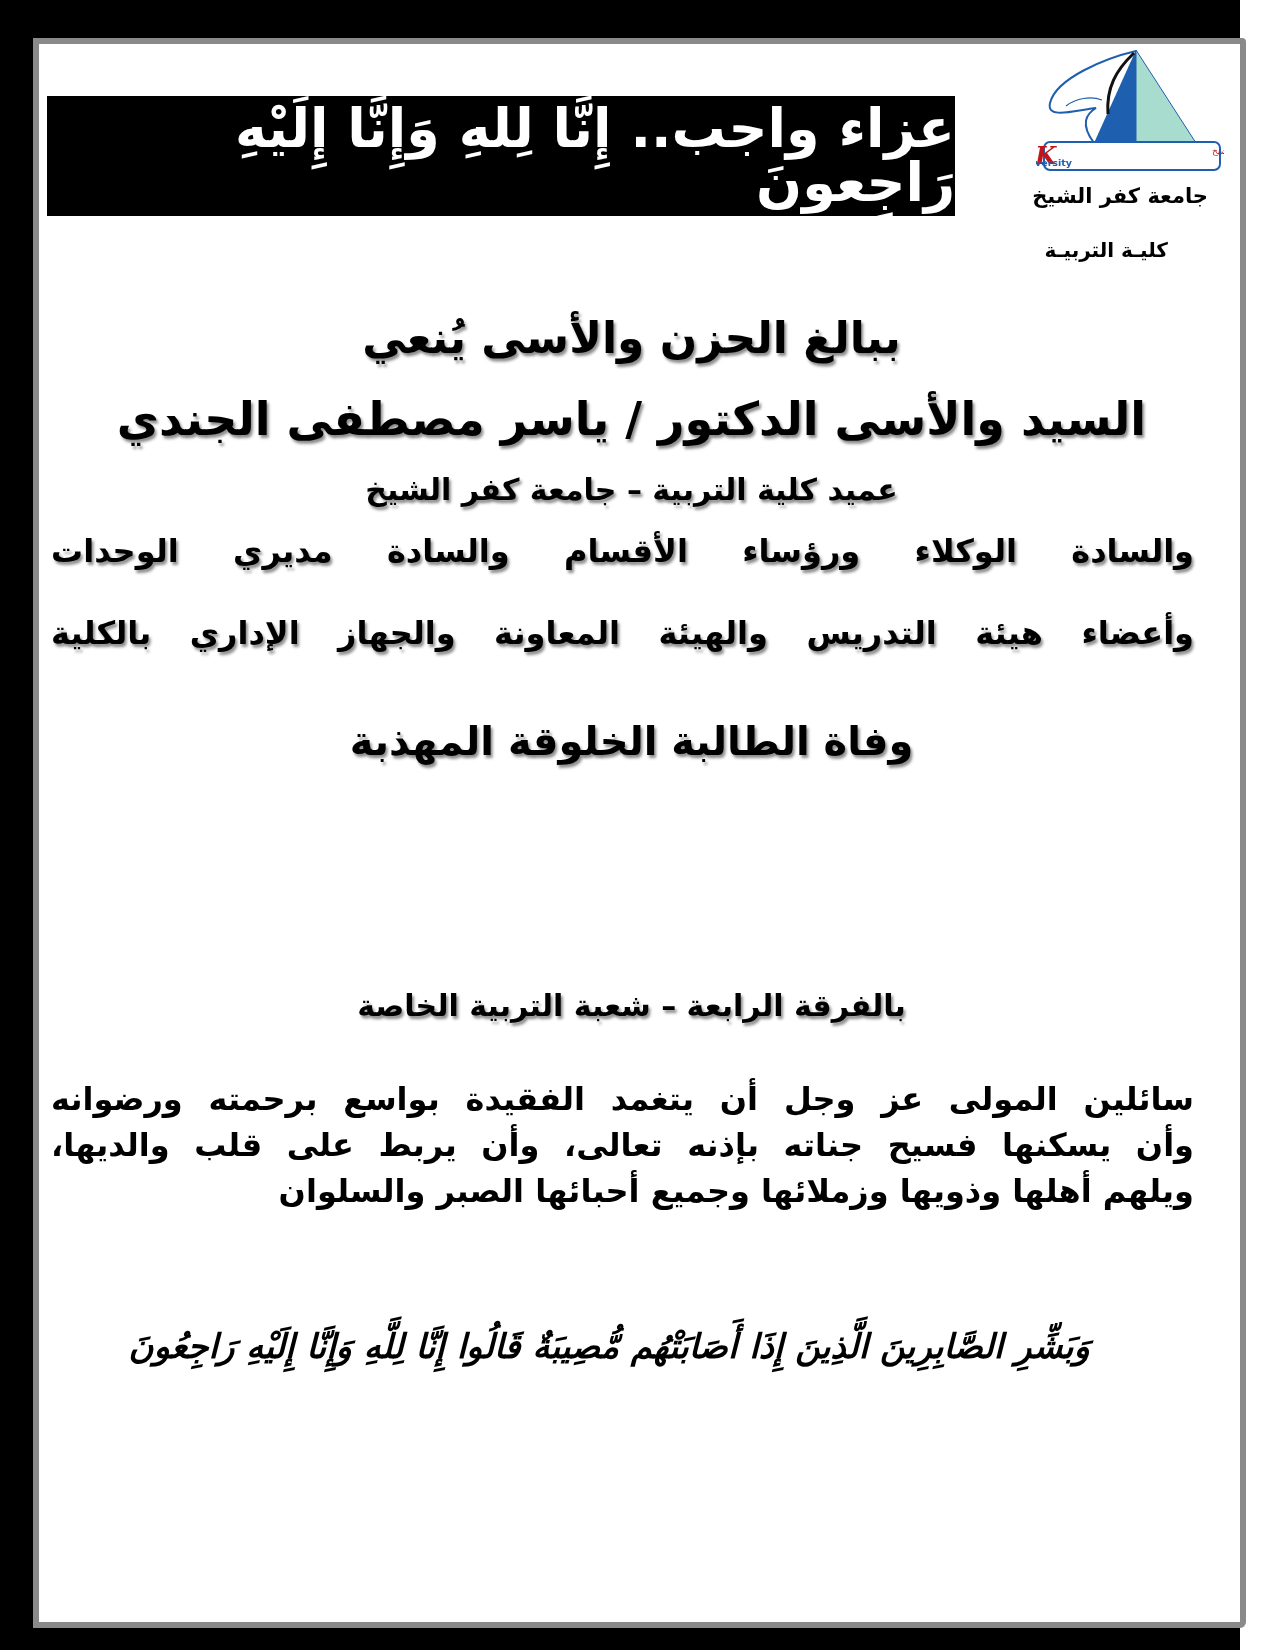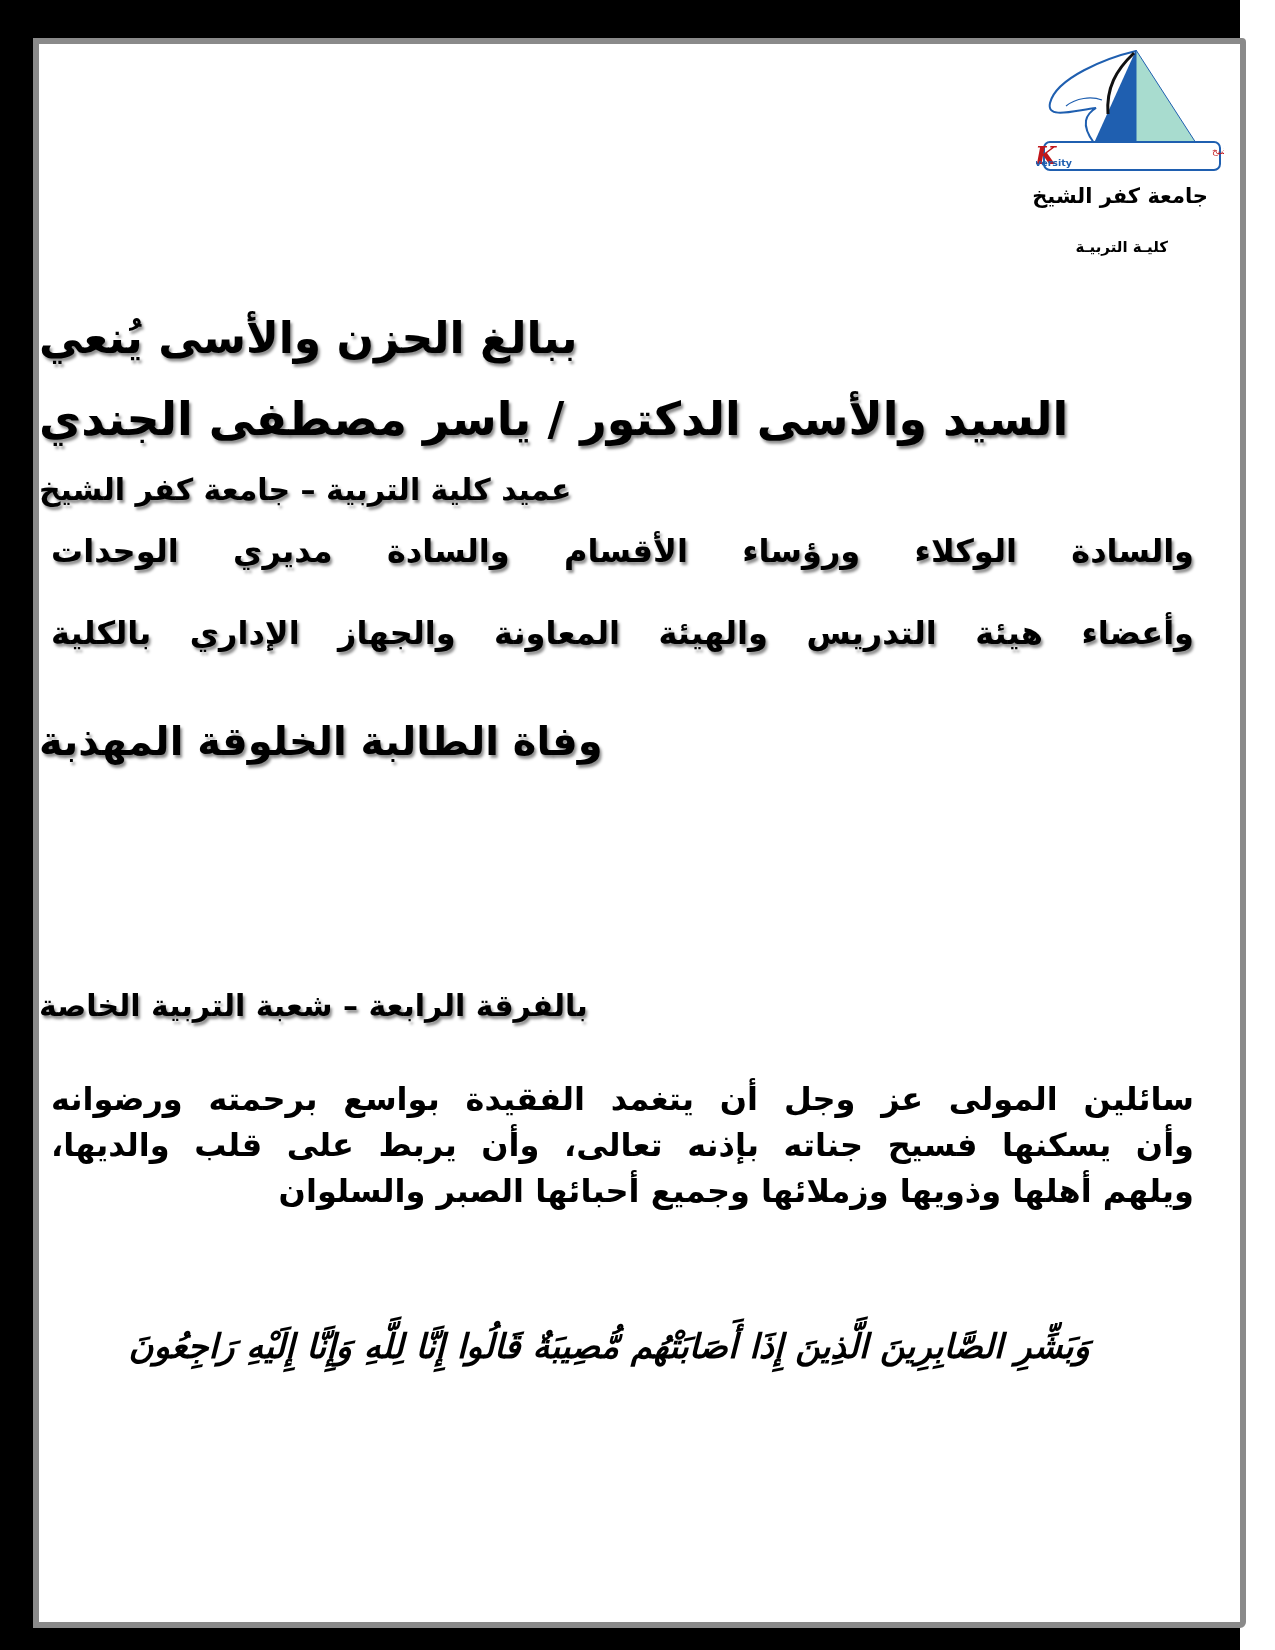--- a/index.html
+++ b/index.html
@@ -32,26 +32,26 @@
   .logo-block {
     position: absolute; right: 2px; top: 4px; width: 230px; height: 220px;
   }
   .logo-svg { position: absolute; left: 28px; top: 0px; width: 188px; height: 128px; }
   .uni-name {
     position: absolute; right: 30px; top: 136px; font-weight: bold;
     font-size: 21px; color: #000; white-space: nowrap;
   }
   .faculty-name {
     position: absolute; right: 70px; top: 190px; font-weight: bold;
-    font-size: 15px; color: #000; white-space: nowrap;
+    font-size: 20px; color: #000; white-space: nowrap;
   }
 
   .shadowed { text-shadow: 2px 3px 3px rgba(0,0,0,0.45); }
   .line {
-    position: absolute; left: 0; right: 16px; text-align: left;
+    position: absolute; left: 0; right: 16px; text-align: center;
     font-weight: bold; color: #000; white-space: nowrap;
     font-family: "DejaVu Sans", sans-serif;
   }
   .l-intro   { top: 268px; font-size: 44px; }
   .l-dean    { top: 348px; font-size: 46px; }
   .l-deanttl { top: 428px; font-size: 30px; }
   .l-staff1  { top: 488px; font-size: 32px; right: 46px; left: 12px; text-align: justify; text-align-last: justify; }
   .l-staff2  { top: 570px; font-size: 32px; right: 46px; left: 12px; text-align: justify; text-align-last: justify; }
   .l-death   { top: 666px; font-size: 40px; margin-top: 8px; }
   .l-name    { top: 790px; font-size: 62px; }
@@ -70,20 +70,23 @@
   }
 </style>
 </head>
 <body>
 
 <div class="backdrop"></div>
 
 <div class="page">
   <div class="page-inner">
 
+    <div class="banner">
+      <span>عزاء واجب.. إِنَّا لِلهِ وَإِنَّا إِلَيْهِ رَاجِعونَ</span>
+    </div>
 
     <div class="logo-block">
       <svg class="logo-svg" viewBox="0 0 188 128">
 
         <polygon points="100,2 58,95 100,95" fill="#1f5fb0"></polygon>
         <polygon points="100,2 100,95 160,95" fill="#a8dccf" stroke="#1f5fb0" stroke-width="1"></polygon>
 
         <path d="M100,3 C70,10 20,30 14,55 C10,72 40,62 60,60 C50,66 44,76 58,95" fill="none" stroke="#1f5fb0" stroke-width="2"></path>
         <path d="M98,5 C80,22 70,40 72,66" fill="none" stroke="#111" stroke-width="3"></path>
         <path d="M30,58 C40,50 55,48 66,52" fill="#ffffff" stroke="#1f5fb0" stroke-width="1.2"></path>

